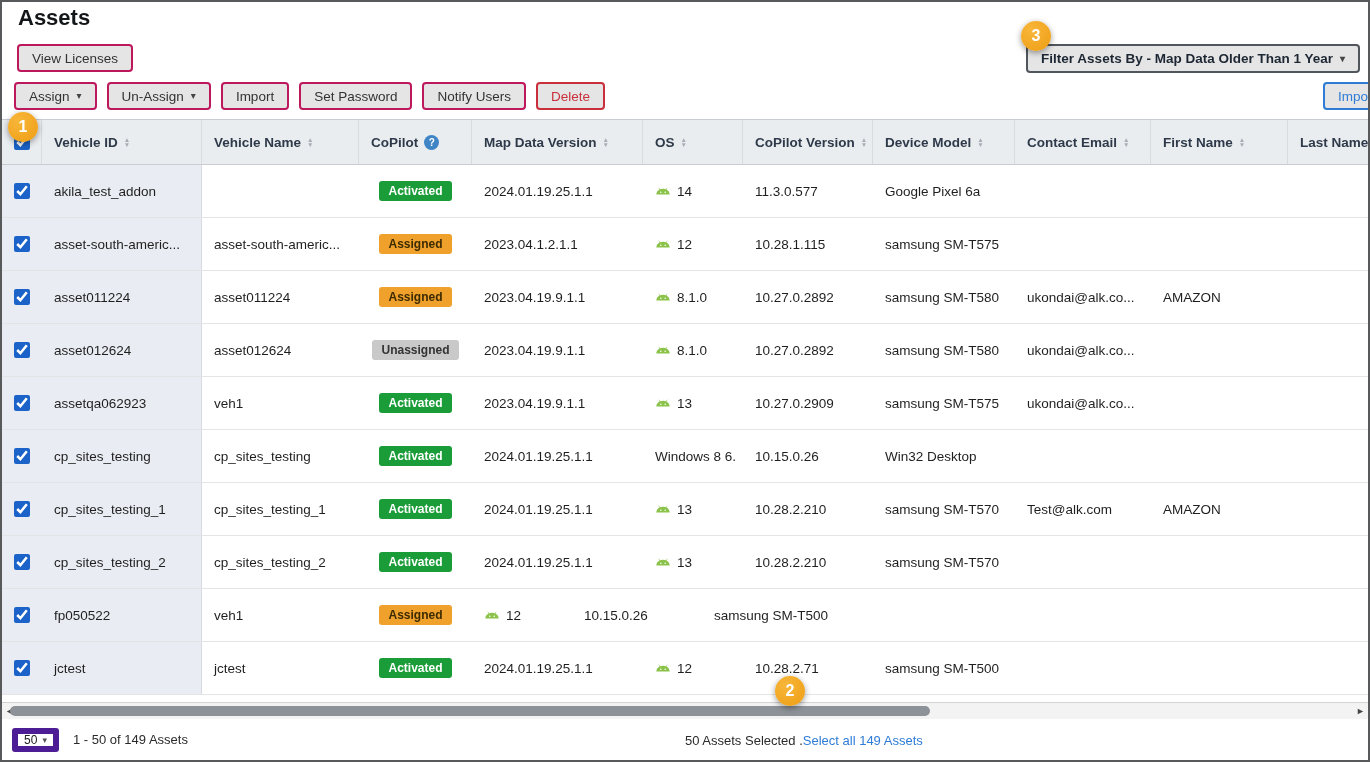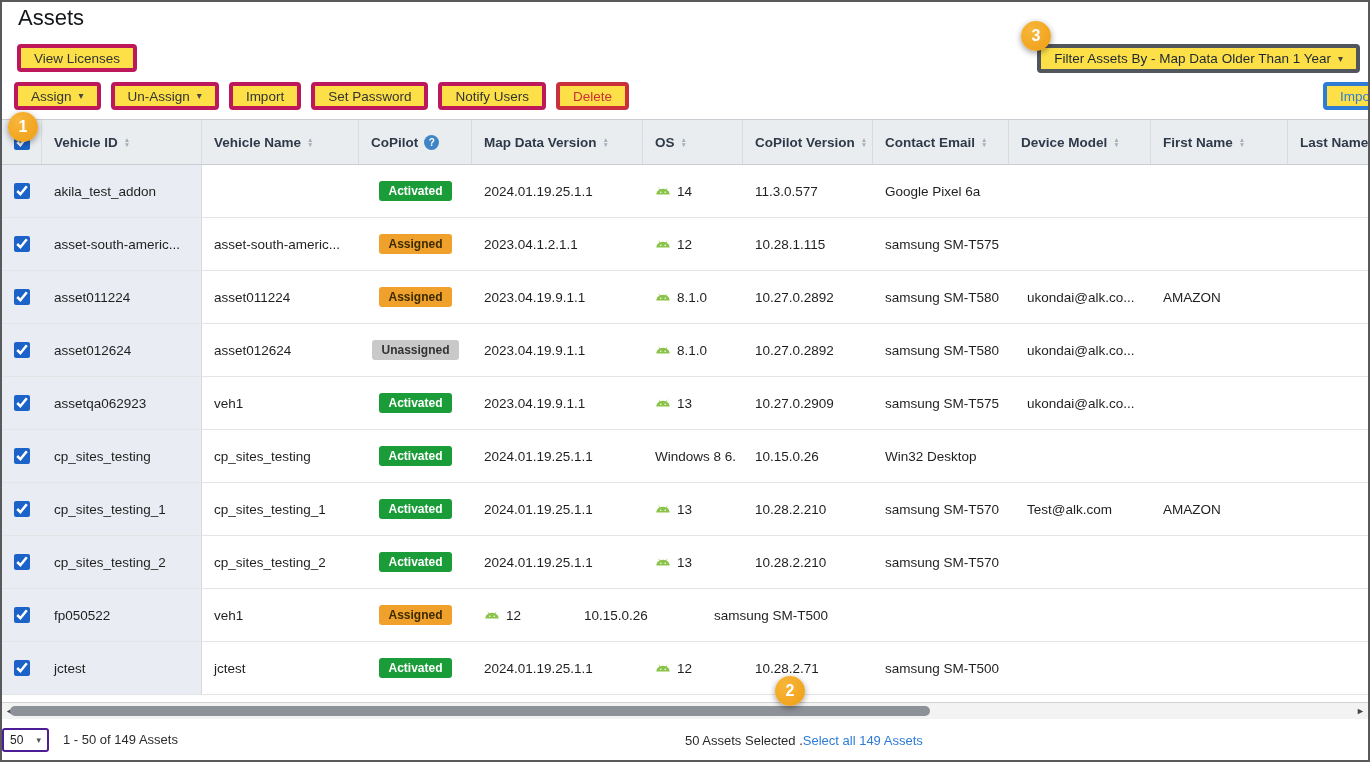--- a/index.html
+++ b/index.html
@@ -1,28 +1,28 @@
 <!DOCTYPE html>
 <html><head>
 <meta charset="utf-8">
 <style>
   *{box-sizing:border-box;margin:0;padding:0}
   body{background:#fff;font-family:"Liberation Sans",sans-serif}
   .app{position:relative;width:1370px;height:762px;background:#fff;border:2px solid #58595b;overflow:hidden;color:#1f1f1f}
 
-  .page-title{position:absolute;top:3px;left:16px;font-size:22px;font-weight:400;color:#14171a}
-
-  .btn{display:inline-flex;align-items:center;gap:7px;height:28px;padding:0 13px;background:#fde047;
-       border:4px solid #be185d;border-radius:4px;font-size:13.5px;color:#333;cursor:pointer;
+  .page-title{position:absolute;top:3px;left:16px;font-size:22px;font-weight:700;color:#14171a}
+
+  .btn{display:inline-flex;align-items:center;gap:7px;height:28px;padding:0 13px;background:#e5e5e5;
+       border:2px solid #be185d;border-radius:4px;font-size:13.5px;color:#333;cursor:pointer;
        font-family:inherit;white-space:nowrap}
   .btn .caret{font-size:10px;color:#444;line-height:1}
   .btn-view-licenses{position:absolute;top:42px;left:15px}
   .actions-row{position:absolute;top:80px;left:12px;display:flex;gap:10px}
   .btn-delete{color:#c9303c;border-color:#c9303c}
-  .filter-btn{position:absolute;top:42px;right:8px;height:29px;border-color:#51565c;font-weight:400;color:#1d2733}
+  .filter-btn{position:absolute;top:42px;right:8px;height:29px;border-color:#51565c;font-weight:700;color:#1d2733}
   .btn-import{position:absolute;top:80px;left:1321px;width:92px;color:#2e7cd6;border-color:#2e7cd6;overflow:hidden}
 
   
   .w-cb{flex:0 0 40px}.w-vid{flex:0 0 160px}.w-vname{flex:0 0 157px}.w-status{flex:0 0 113px}
   .w-map{flex:0 0 171px}.w-os{flex:0 0 100px}.w-cp{flex:0 0 130px}.w-dev{flex:0 0 142px}
   .w-email{flex:0 0 136px}.w-first{flex:0 0 137px}.w-last{flex:0 0 120px}
 
   .thead{position:absolute;top:117px;left:0;width:1406px;height:46px;display:flex;background:#eaedf0;
          border-top:1px solid #c9ccd1;border-bottom:1px solid #c9ccd1}
   .th{display:flex;align-items:center;gap:6px;padding:0 8px 0 12px;font-size:13.5px;font-weight:700;
@@ -50,21 +50,21 @@
   .b-una{background:#c9c9c9;color:#333}
 
   .hscroll{position:absolute;top:700px;left:0;width:1366px;height:18px;background:#f3f3f3;
            border-top:1px solid #d3d3d3;border-bottom:1px solid #d3d3d3}
   .scroll-thumb{position:absolute;left:8px;top:3px;width:920px;height:10px;background:#8d9298;border-radius:5px;cursor:grab}
   .scroll-arrow{position:absolute;top:0;height:100%;display:flex;align-items:center;font-size:9px;color:#444;
                 padding:0 3px;cursor:pointer}
   .scroll-left{left:0}.scroll-right{right:0}
 
   .footerbar{position:absolute;left:0;bottom:0;width:1366px;height:41px;background:#fff;display:flex;align-items:center}
-  .page-size{width:47px;height:24px;border:2px solid #4c1d95;border-radius:3px;display:flex;
+  .page-size{margin-left:10px;width:47px;height:24px;border:6px solid #4c1d95;border-radius:3px;display:flex;
              align-items:center;justify-content:space-between;padding:4px 6px;font-size:12px;color:#222;cursor:pointer}
   .page-size .caret{font-size:9px;color:#555}
   .range-text{margin-left:14px;font-size:13px;color:#2b2b2b}
   .selection-info{position:absolute;left:683px;top:50%;transform:translateY(-50%);font-size:13px;color:#2b2b2b;
                   display:flex;gap:0;white-space:nowrap}
   .select-all-link{color:#2e7cd6;cursor:pointer}
 
   .step-badge{position:absolute;width:30px;height:30px;border-radius:50%;
               background:radial-gradient(circle at 35% 30%,#f8b63a,#ee9d13);color:#fff;font-size:16px;
               font-weight:700;display:flex;align-items:center;justify-content:center;
@@ -152,29 +152,29 @@
           <i>▼</i>
         </span>
     </div>
     <div class="th w-cp">
       <span>CoPilot Version</span>
       <span class="sort">
           <i>▲</i>
           <i>▼</i>
         </span>
     </div>
+    <div class="th w-dev">
+      <span>Device Model</span>
+      <span class="sort">
+          <i>▲</i>
+          <i>▼</i>
+        </span>
+    </div>
     <div class="th w-email">
       <span>Contact Email</span>
-      <span class="sort">
-          <i>▲</i>
-          <i>▼</i>
-        </span>
-    </div>
-    <div class="th w-dev">
-      <span>Device Model</span>
       <span class="sort">
           <i>▲</i>
           <i>▼</i>
         </span>
     </div>
     <div class="th w-first">
       <span>First Name</span>
       <span class="sort">
           <i>▲</i>
           <i>▼</i>

